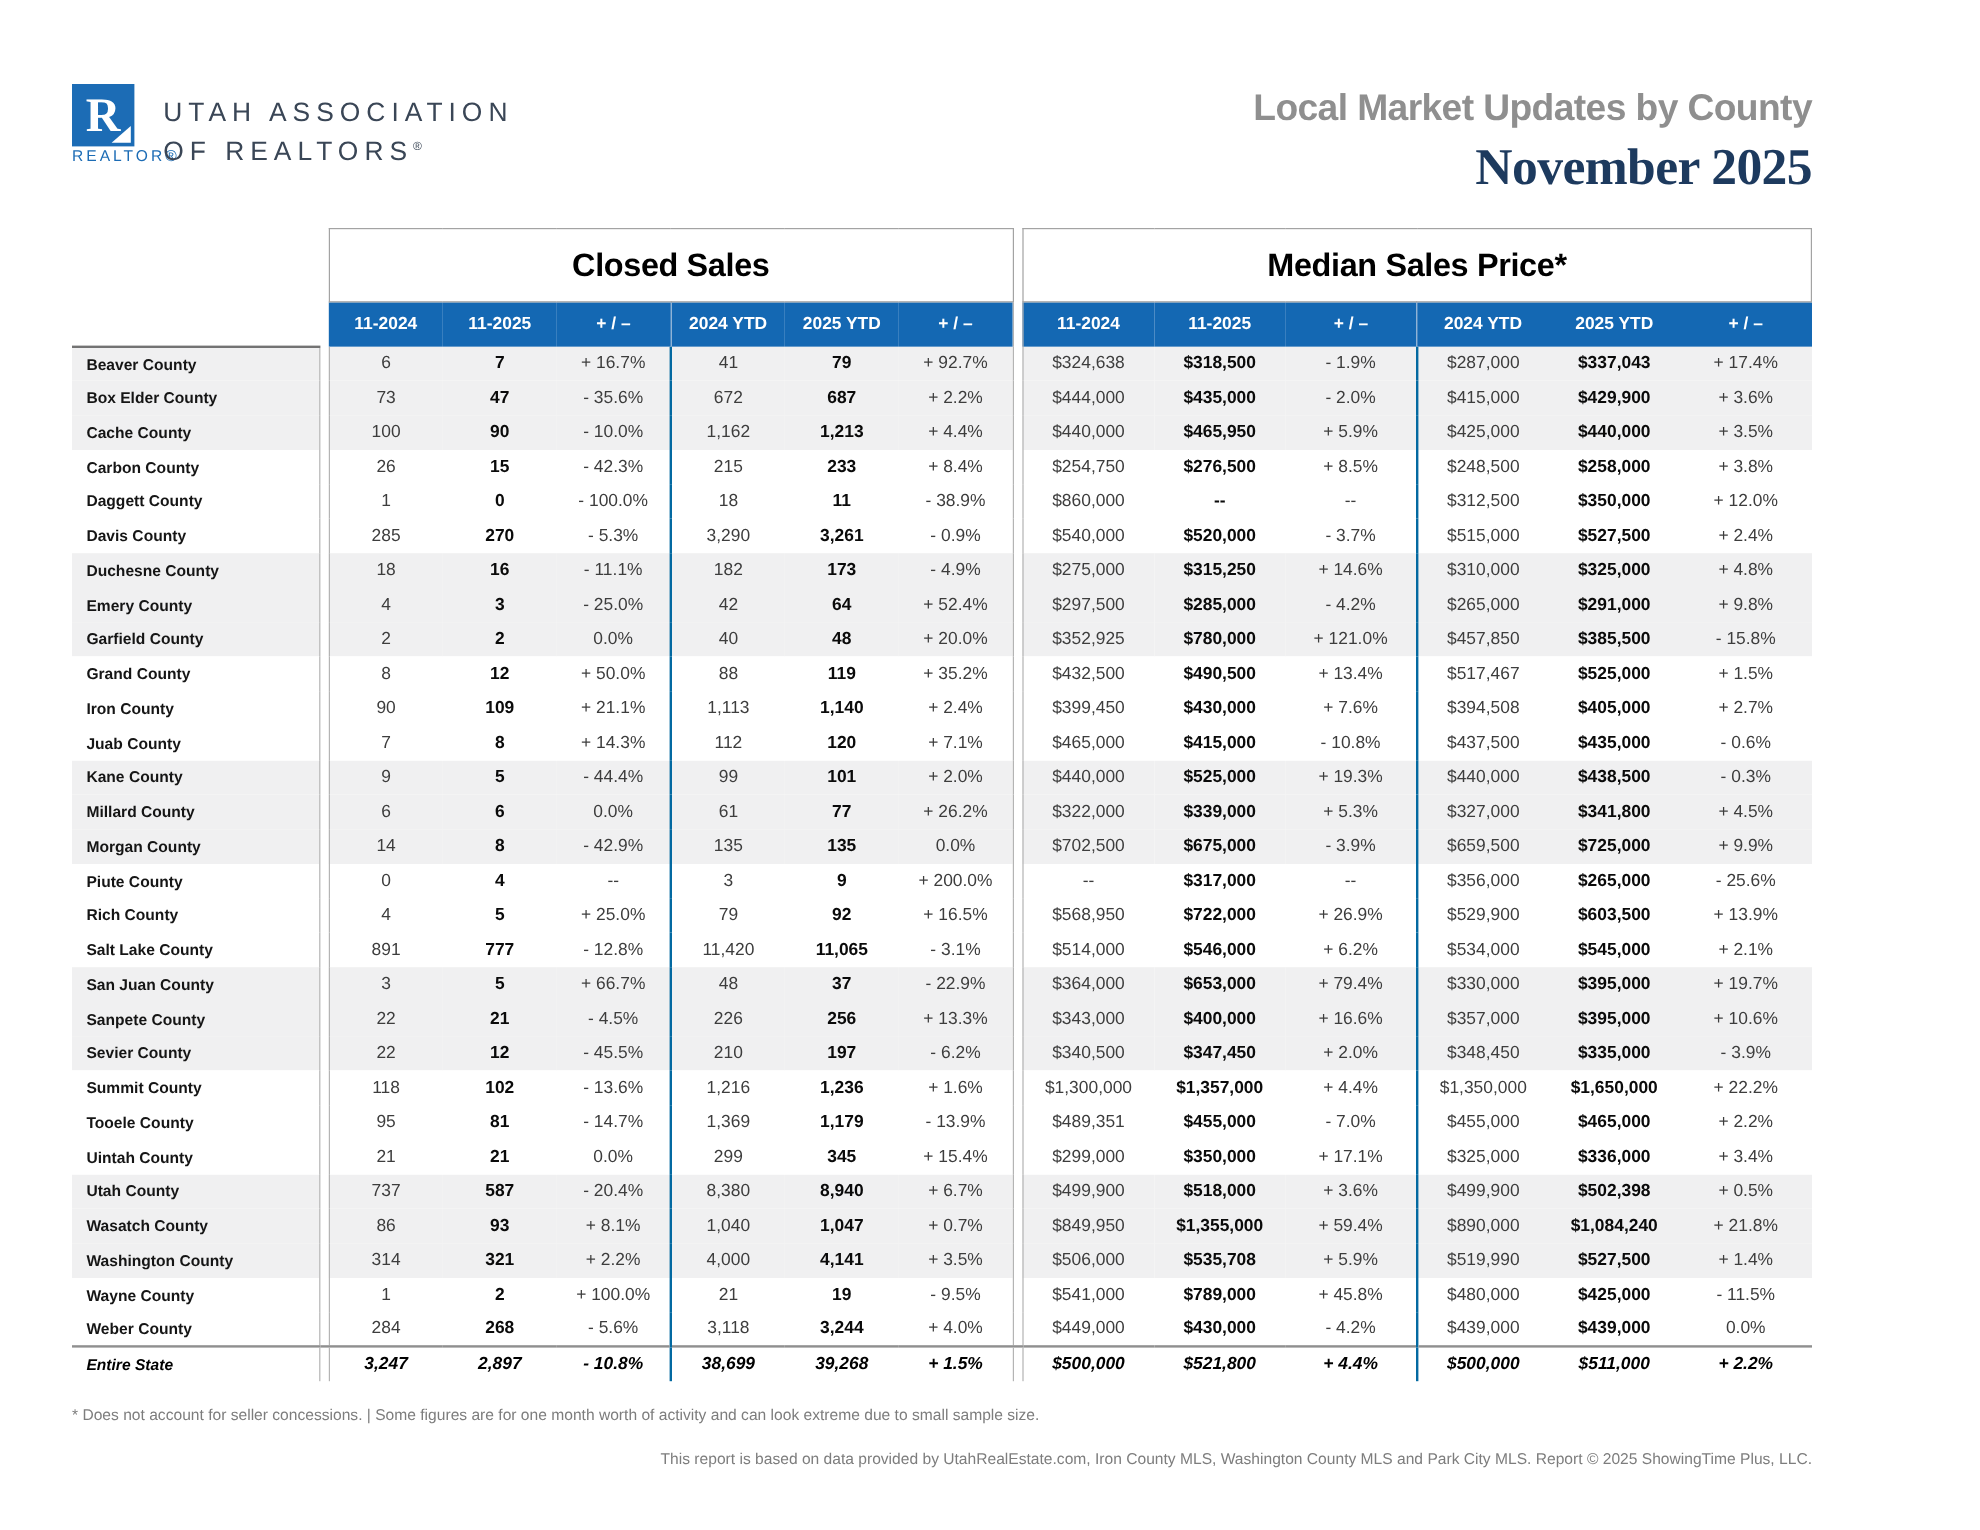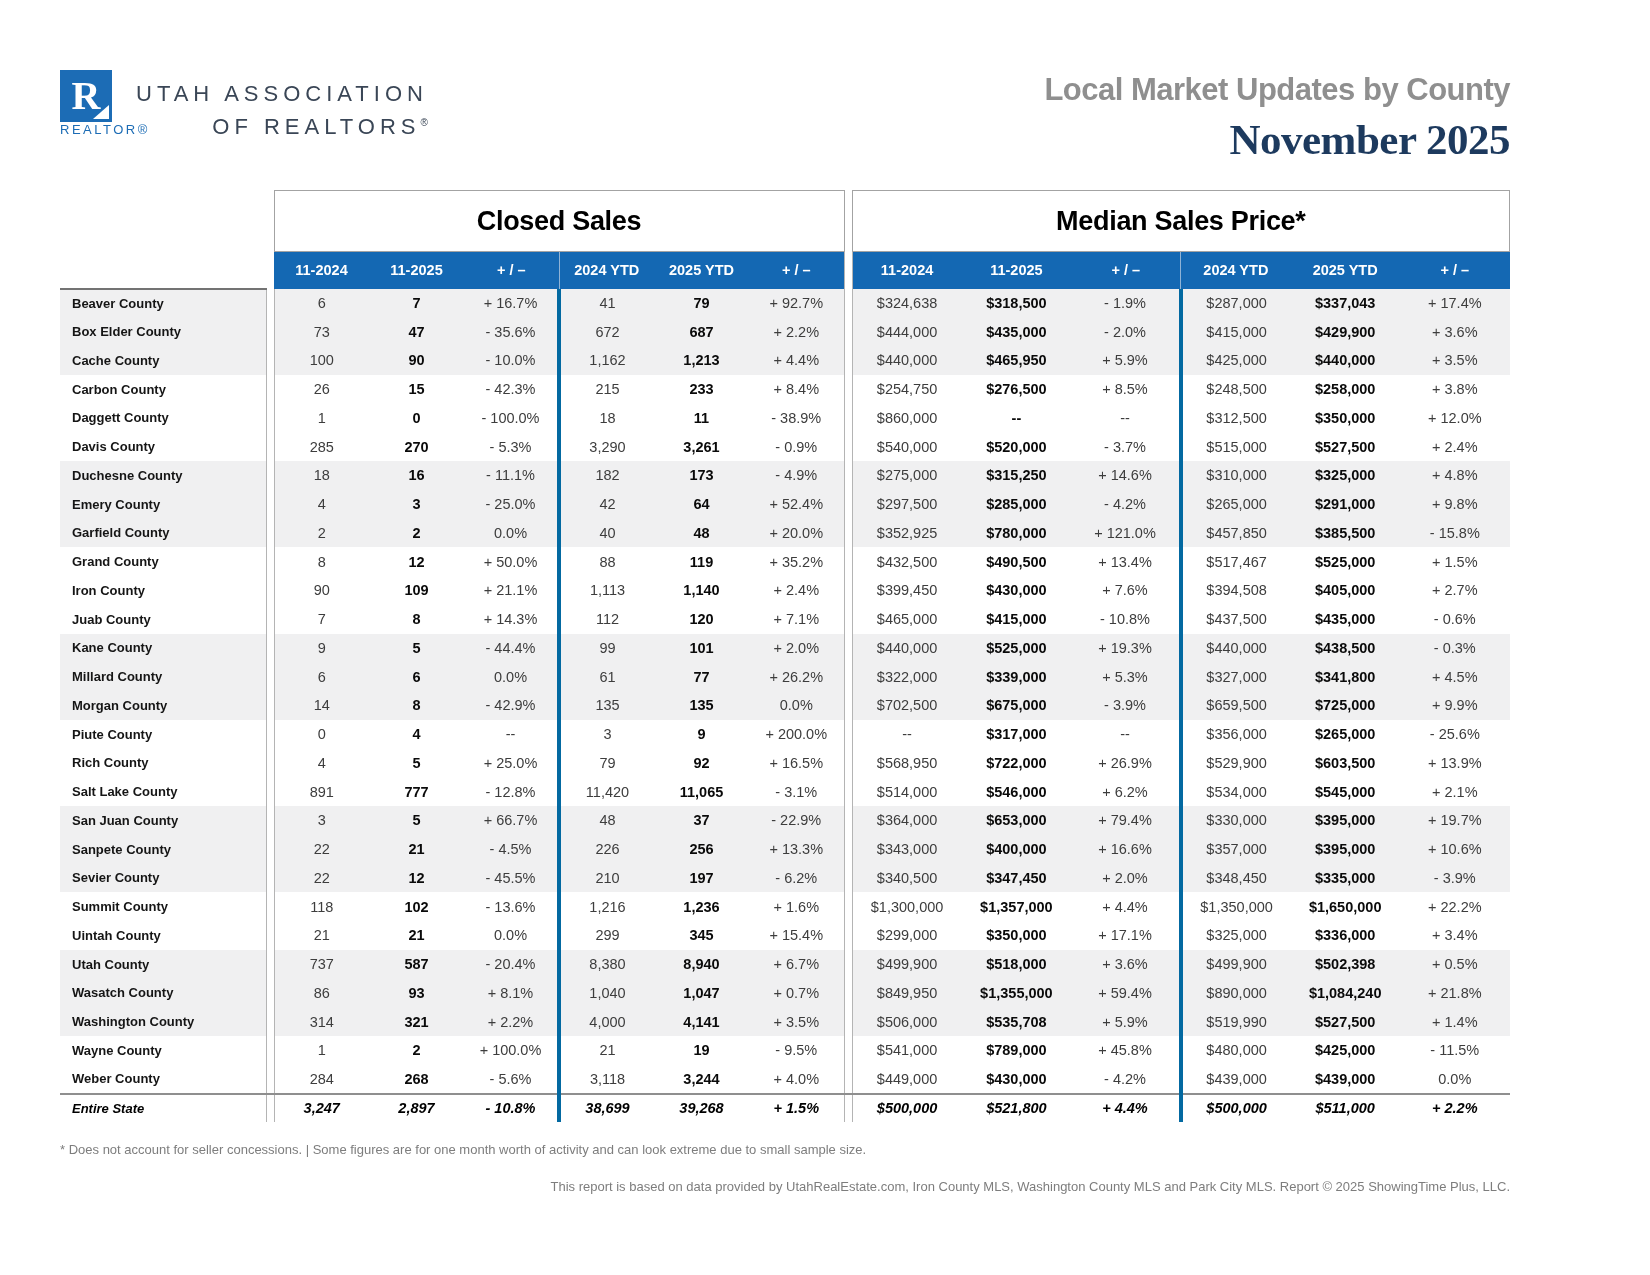--- a/index.html
+++ b/index.html
@@ -22,21 +22,21 @@
     color:#fff; font-family:"Liberation Serif", serif; font-weight:bold;
     font-size:40px; line-height:46px; position:relative; z-index:1;
   }
   .logo-tri {
     position:absolute; right:3px; bottom:3px; width:0; height:0; z-index:2;
     border-left:16px solid transparent; border-bottom:14px solid #ffffff;
   }
   .logo-realtor {
     margin-top:0; font-size:13px; letter-spacing:2.5px; color:#1c6cb5; white-space:nowrap;
   }
-  .org { margin-left:18px; padding-top:9px; color:#3a4656;text-align:right; }
+  .org { margin-left:18px; padding-top:9px; color:#3a4656; }
   .org-line { font-size:22px; letter-spacing:5px; line-height:29px; white-space:nowrap; }
   .org .sup { font-size:10px; vertical-align:super; letter-spacing:0; }
   .titles { margin-left:auto; text-align:right; padding-top:2px; }
   .doc-title { font-size:31px; font-weight:bold; color:#8f8f8f; letter-spacing:-0.5px; line-height:36px; }
   .doc-subtitle { font-size:43px; font-weight:bold; color:#1d3a5e; letter-spacing:-0.5px; line-height:52px; margin-top:6px;font-family:Liberation Serif, serif; }
 
   
   table.market { border-collapse:collapse; table-layout:fixed; width:1450px; margin-top:24px; }
   col.c-county { width:206px; }
   col.c-sep { width:8px; }
@@ -58,21 +58,21 @@
 
   tbody td { height:28.75px; vertical-align:middle; background:#ffffff; }
   tbody tr.shaded td { background:#f0f0f1; }
   tbody td.sep { background:#ffffff !important; border-left:1px solid #b4b4b4; border-right:1px solid #b4b4b4; }
   tbody td.county {
     text-align:left; padding-left:12px; font-weight:bold; font-size:13px; color:#151515;
     white-space:nowrap;
   }
   tbody td.val { text-align:center; font-size:14.5px; color:#3d3d3d; white-space:nowrap; }
   tbody td.val.b { font-weight:bold; color:#0a0a0a; }
-  tbody td.div { border-left:4px solid #0369a1; }
+  tbody td.div { border-left:2px solid #0369a1; }
   tbody tr:first-child td.county { border-top:2px solid #737373; }
   tbody tr.total td { border-top:2px solid #8f8f8f; font-weight:bold; color:#000;font-style:italic; }
   tbody tr.total td.val { color:#000; }
 
   
   .footnote { margin-top:20px; font-size:13px; color:#7d7d7d; }
   .attribution { margin-top:22px; font-size:13px; color:#7d7d7d; text-align:right; }
 </style>
 </head>
 <body>
@@ -508,20 +508,37 @@
           <td class="val">+ 1.6%</td>
           <td class="sep"></td>
           <td class="val">$1,300,000</td>
           <td class="val b">$1,357,000</td>
           <td class="val">+ 4.4%</td>
           <td class="val div">$1,350,000</td>
           <td class="val b">$1,650,000</td>
           <td class="val">+ 22.2%</td>
         </tr>
         <tr>
+          <td class="county">Tooele County</td>
+          <td class="sep"></td>
+          <td class="val">95</td>
+          <td class="val b">81</td>
+          <td class="val">- 14.7%</td>
+          <td class="val div">1,369</td>
+          <td class="val b">1,179</td>
+          <td class="val">- 13.9%</td>
+          <td class="sep"></td>
+          <td class="val">$489,351</td>
+          <td class="val b">$455,000</td>
+          <td class="val">- 7.0%</td>
+          <td class="val div">$455,000</td>
+          <td class="val b">$465,000</td>
+          <td class="val">+ 2.2%</td>
+        </tr>
+        <tr>
           <td class="county">Uintah County</td>
           <td class="sep"></td>
           <td class="val">21</td>
           <td class="val b">21</td>
           <td class="val">0.0%</td>
           <td class="val div">299</td>
           <td class="val b">345</td>
           <td class="val">+ 15.4%</td>
           <td class="sep"></td>
           <td class="val">$299,000</td>

